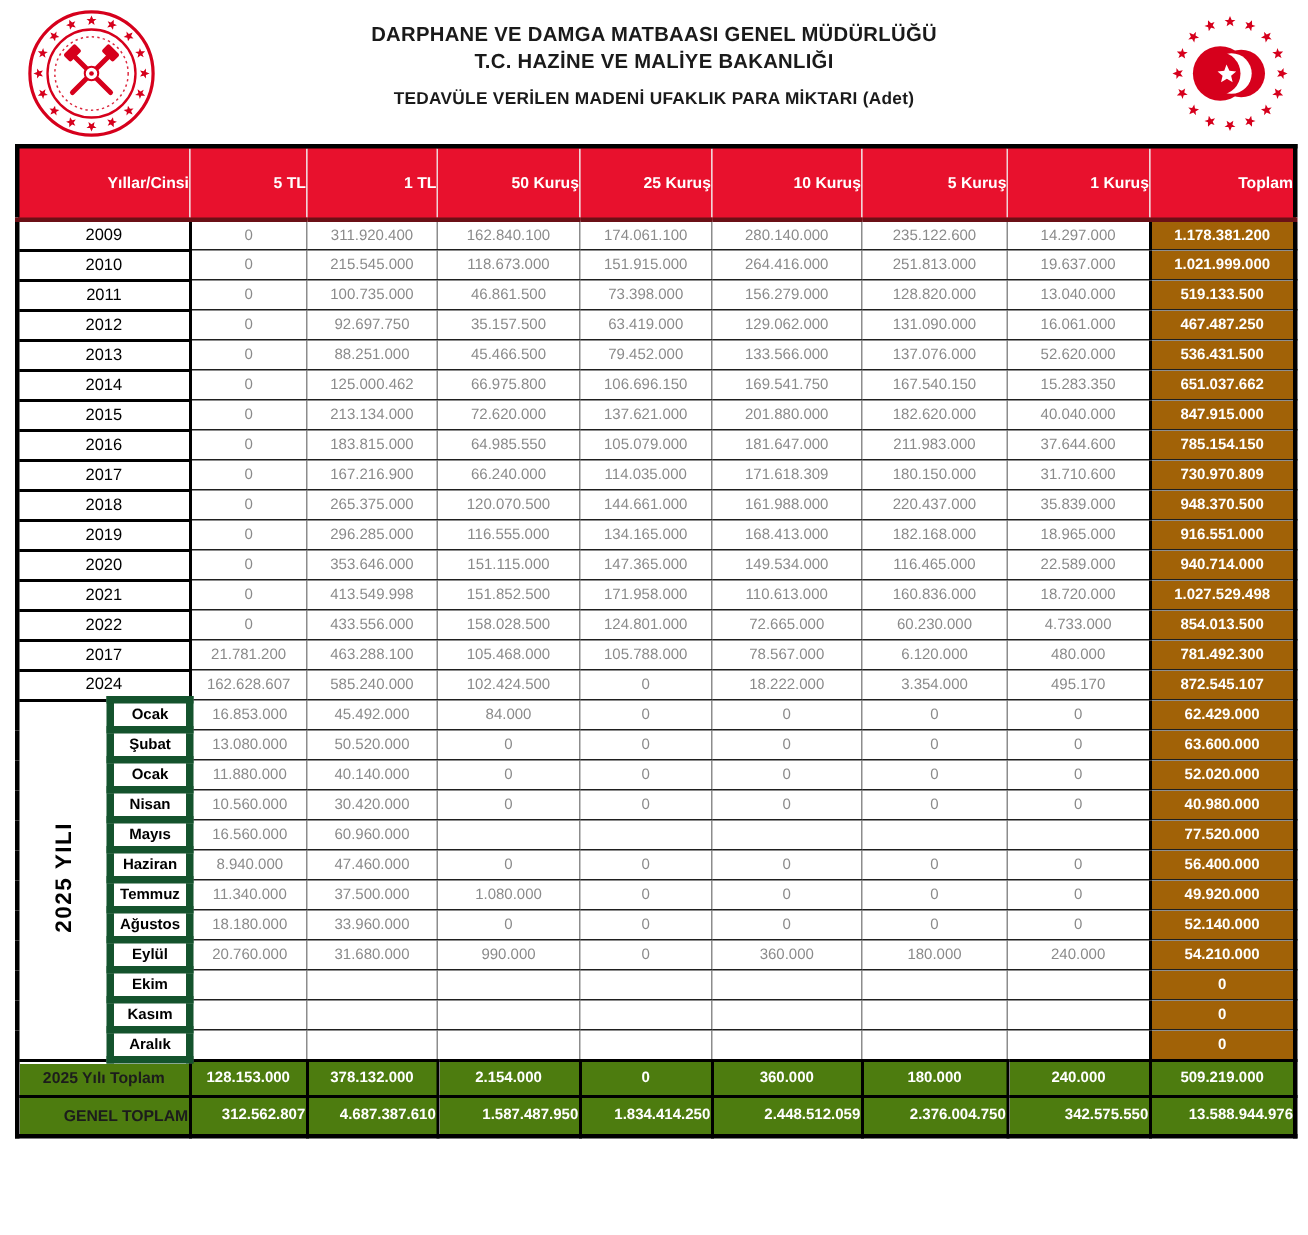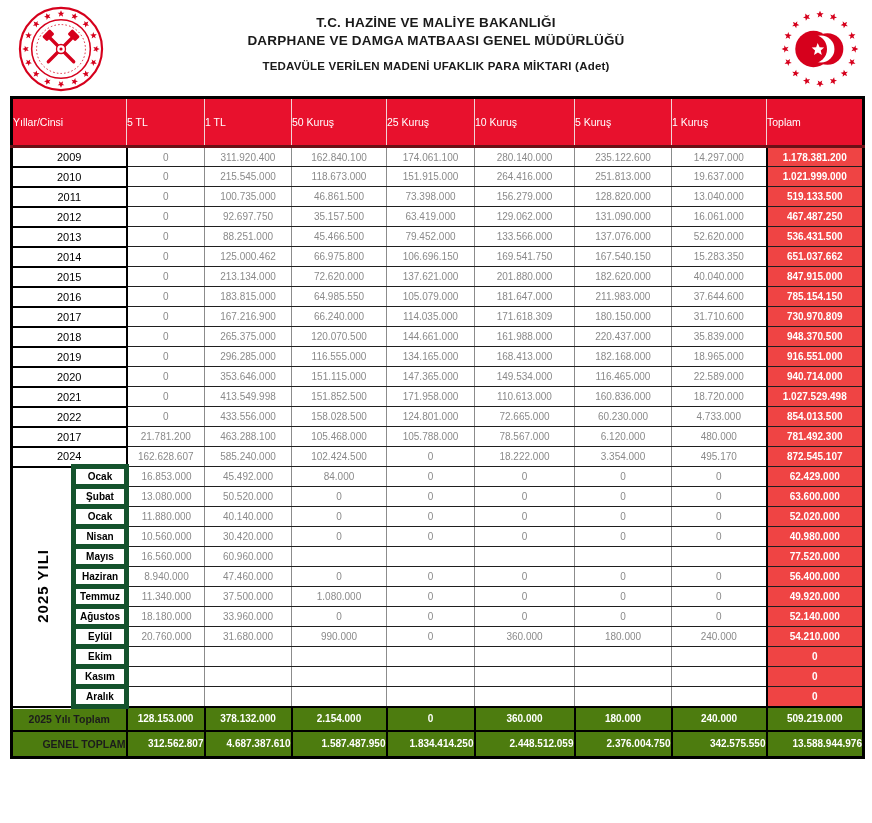--- a/index.html
+++ b/index.html
@@ -25,23 +25,23 @@
     margin: 1px 10px 0 10px;
     width: 852px;
     table-layout: fixed;
     border-collapse: collapse;
     border: 3px solid #000;
   }
   th {
     background: #e8112d;
     color: #fff;
     font-size: 10.5px;
-    font-weight: 400;
+    font-weight: 700;
     height: 49px;
-    text-align: left;
+    text-align: right;
     vertical-align: middle;
     border-left: 1px solid #f0d3d6;
     border-bottom: 3px solid #6b1016;
   }
   th:first-child { border-left: none; }
   td {
     height: 20px;
     text-align: center;
     vertical-align: middle;
     font-size: 10px;
@@ -67,21 +67,21 @@
     vertical-align: middle; text-align: center;
   }
   td.vlabel span {
     display: inline-block;
     writing-mode: vertical-rl;
     transform: rotate(180deg);
     font-size: 15px; font-weight: 700; color: #000;
     letter-spacing: 1px;
   }
   td.total {
-    background: #ef4444;
+    background: #a16207;
     color: #fff; font-weight: 700; font-size: 10px;
     border-left: 2px solid #000; border-right: 2px solid #000;
   }
   tr.sum td {
     background: #4d7c0f;
     color: #fff; font-weight: 700; font-size: 10px;
     border: 2px solid #000;
     height: 24px;
   }
   tr.sum td.slabel { color: #1c1c1c; font-size: 10.5px; }
@@ -154,22 +154,22 @@
       <g>
         <circle cx="38" cy="45" r="19.5" fill="#d6001c"></circle>
         <circle cx="53" cy="45" r="17" fill="#d6001c"></circle>
         <circle cx="46" cy="45" r="14.5" fill="#ffffff"></circle>
         <circle cx="37" cy="45" r="15.5" fill="#d6001c"></circle>
         <path d="M41,38.2 L43.1,42.7 L47.9,43.1 L44.3,46.2 L45.4,50.9 L41.3,48.4 L37.1,50.9 L38.2,46.2 L34.6,43.1 L39.4,42.7 Z" fill="#ffffff" transform="translate(1.5,0.4)"></path>
       </g>
     </svg>
 
     <div class="titles">
+      <div class="title-line">DARPHANE VE DAMGA MATBAASI GENEL MÜDÜRLÜĞÜ</div>
       <div class="title-line">T.C. HAZİNE VE MALİYE BAKANLIĞI</div>
-      <div class="title-line">DARPHANE VE DAMGA MATBAASI GENEL MÜDÜRLÜĞÜ</div>
       <div class="subtitle">TEDAVÜLE VERİLEN MADENİ UFAKLIK PARA MİKTARI (Adet)</div>
     </div>
   </div>
 
   <table class="coins">
     <colgroup>
       <col style="width:62px">
         <col style="width:53px">
       <col style="width:78px">
         <col style="width:87px">

